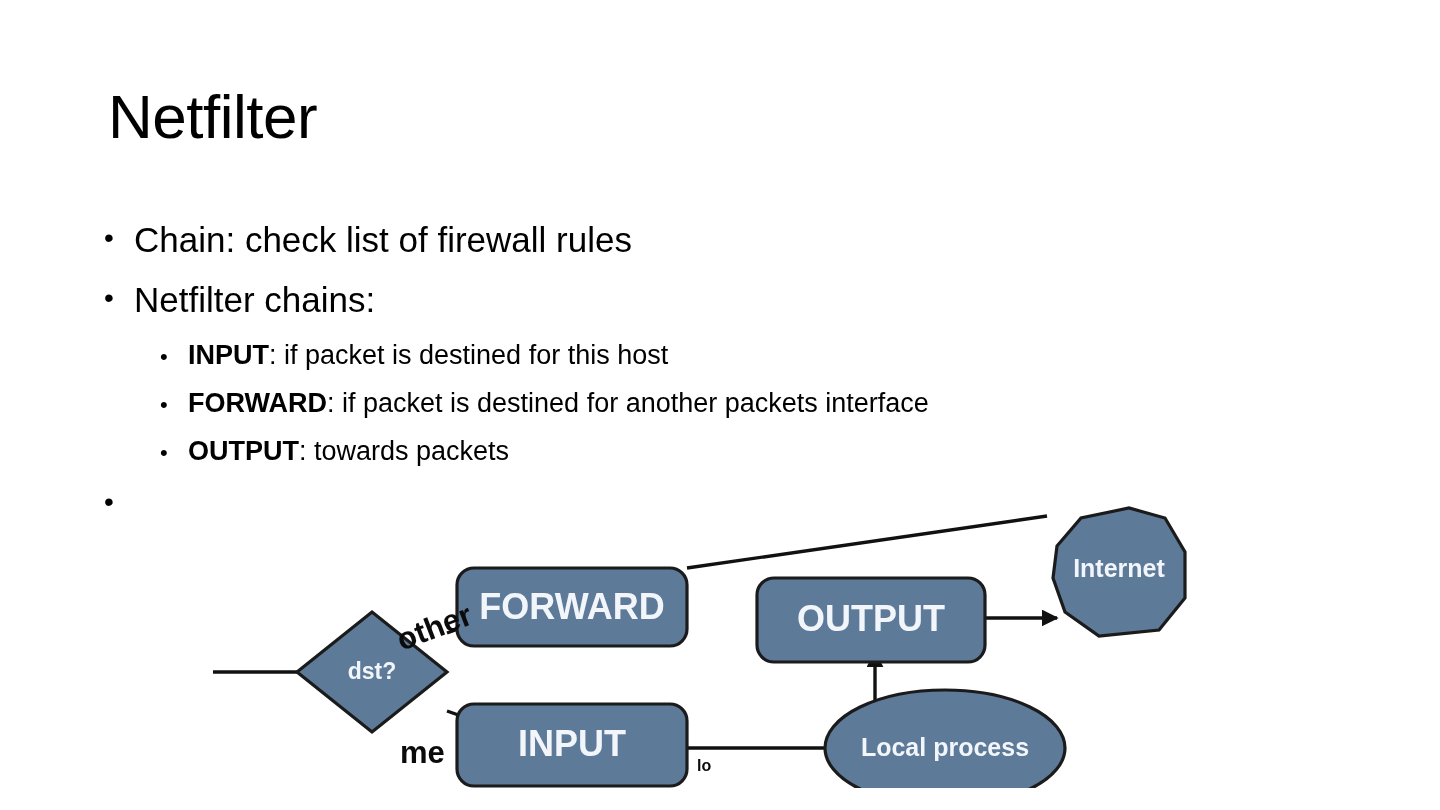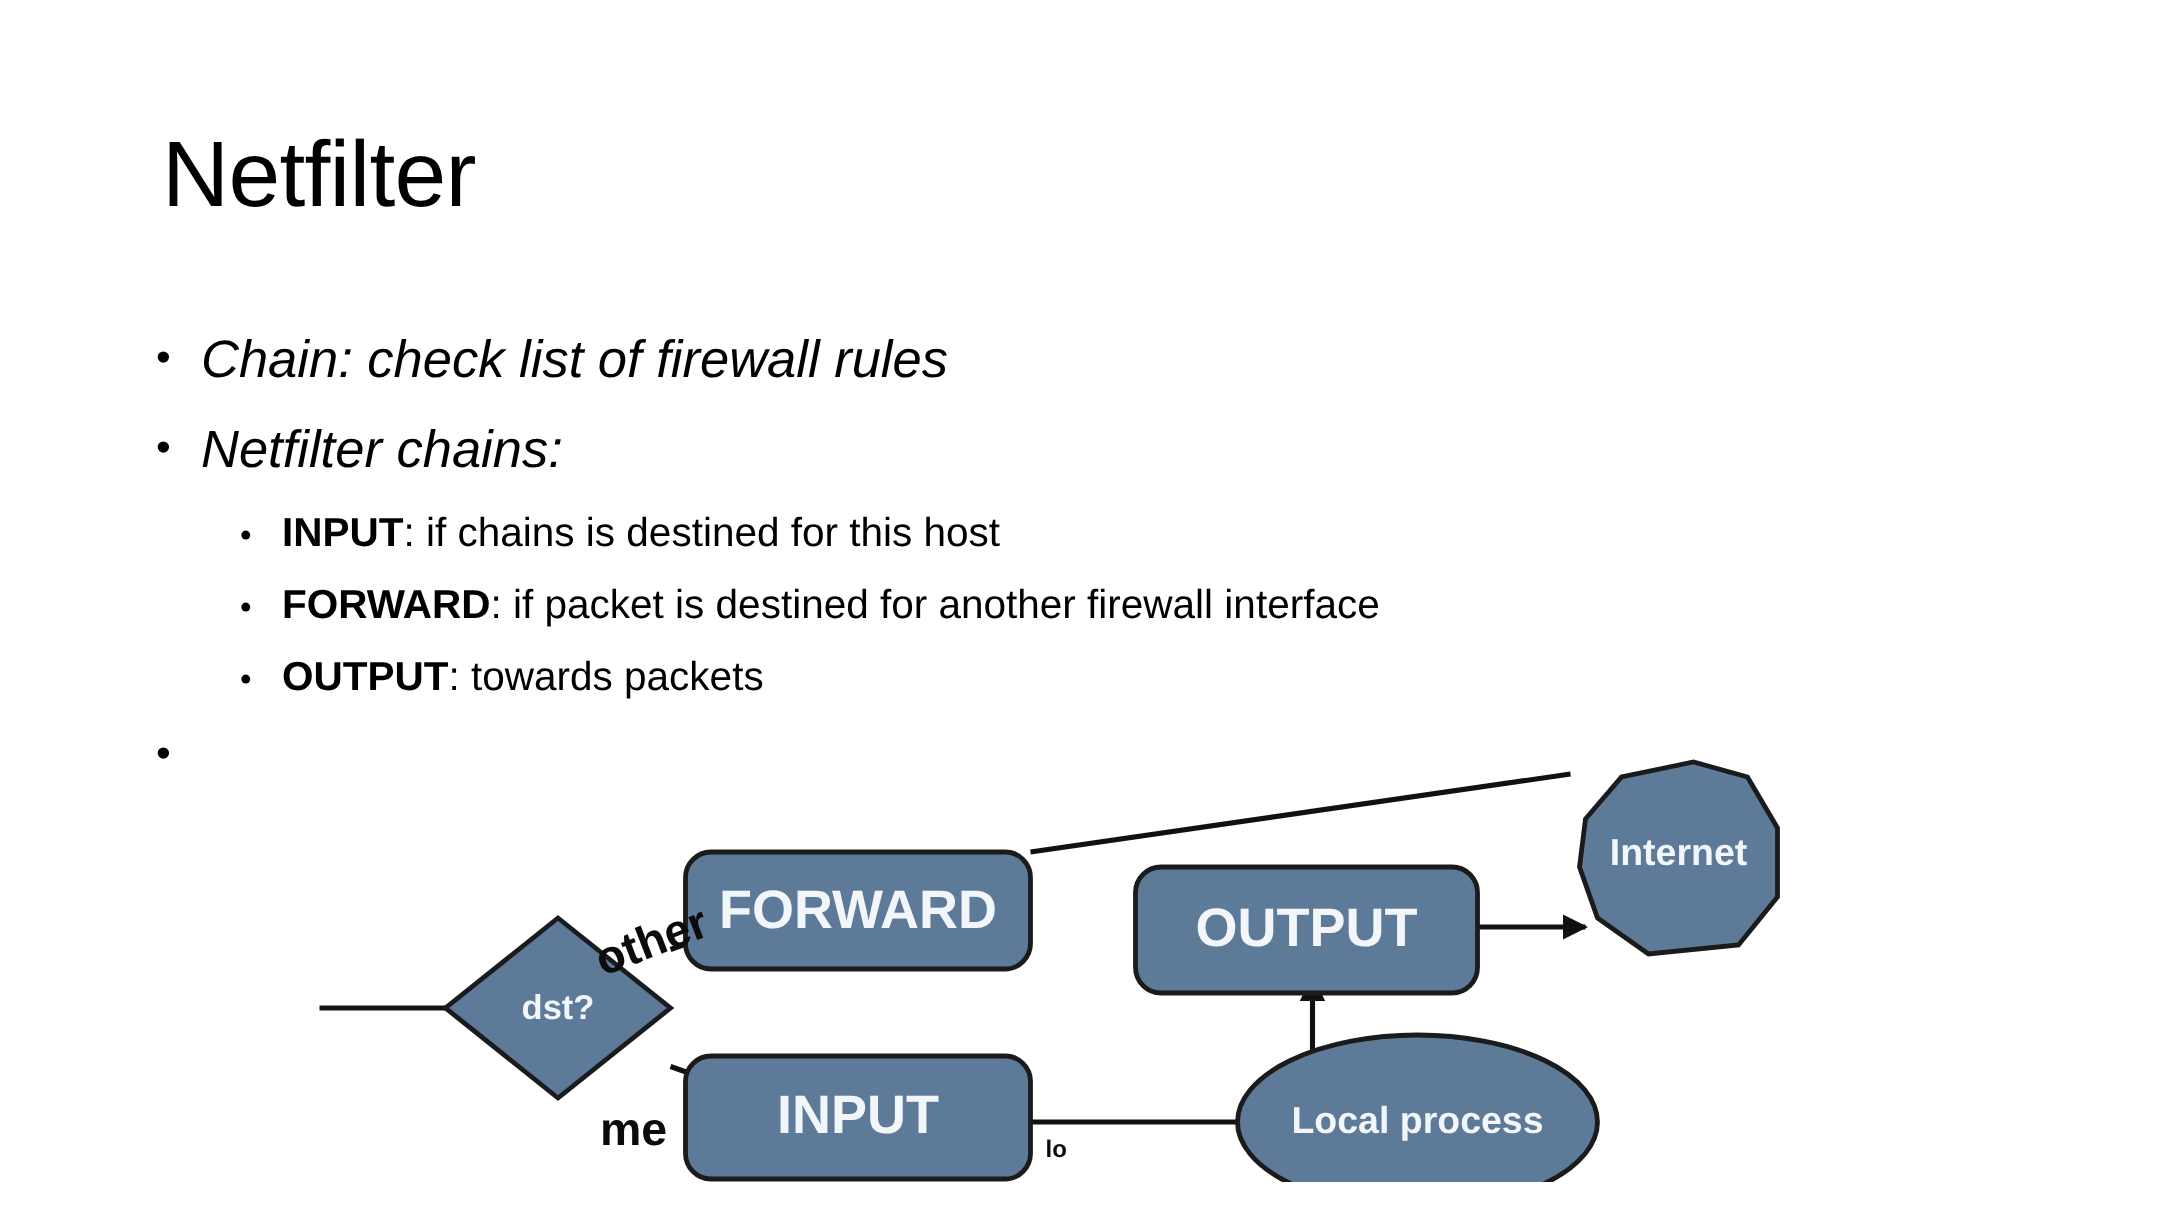--- a/index.html
+++ b/index.html
@@ -51,21 +51,21 @@
     line-height: 1.0;
     margin-bottom: 25px;
     white-space: nowrap;
   }
   .bullet-l1 .dot {
     width: 30px;
     flex: 0 0 30px;
     font-size: 28px;
     line-height: 1.15;
   }
-  .bullet-l1 .txt { display: block; font-style: italic; }
+  .bullet-l1 .txt { display: block; }
 
   .sub-list {
     margin: 0 0 16px 0;
     padding: 0;
   }
   .bullet-l2 {
     display: flex;
     align-items: baseline;
     font-size: 27px;
     line-height: 1.0;
@@ -118,26 +118,26 @@
 
     <div class="bullet-l1">
       <span class="dot">•</span>
       <span class="txt">Netfilter chains:</span>
     </div>
 
     <div class="sub-list">
       <div class="bullet-l2">
         <span class="dot">•</span>
         <span class="kw">INPUT</span>
-        <span class="rest">: if chains is destined for this host</span>
+        <span class="rest">: if packet is destined for this host</span>
       </div>
       <div class="bullet-l2">
         <span class="dot">•</span>
         <span class="kw">FORWARD</span>
-        <span class="rest">: if packet is destined for another firewall interface</span>
+        <span class="rest">: if packet is destined for another packets interface</span>
       </div>
       <div class="bullet-l2">
         <span class="dot">•</span>
         <span class="kw">OUTPUT</span>
         <span class="rest">: towards packets</span>
       </div>
     </div>
 
     <div class="bullet-l1">
       <span class="dot">•</span>

